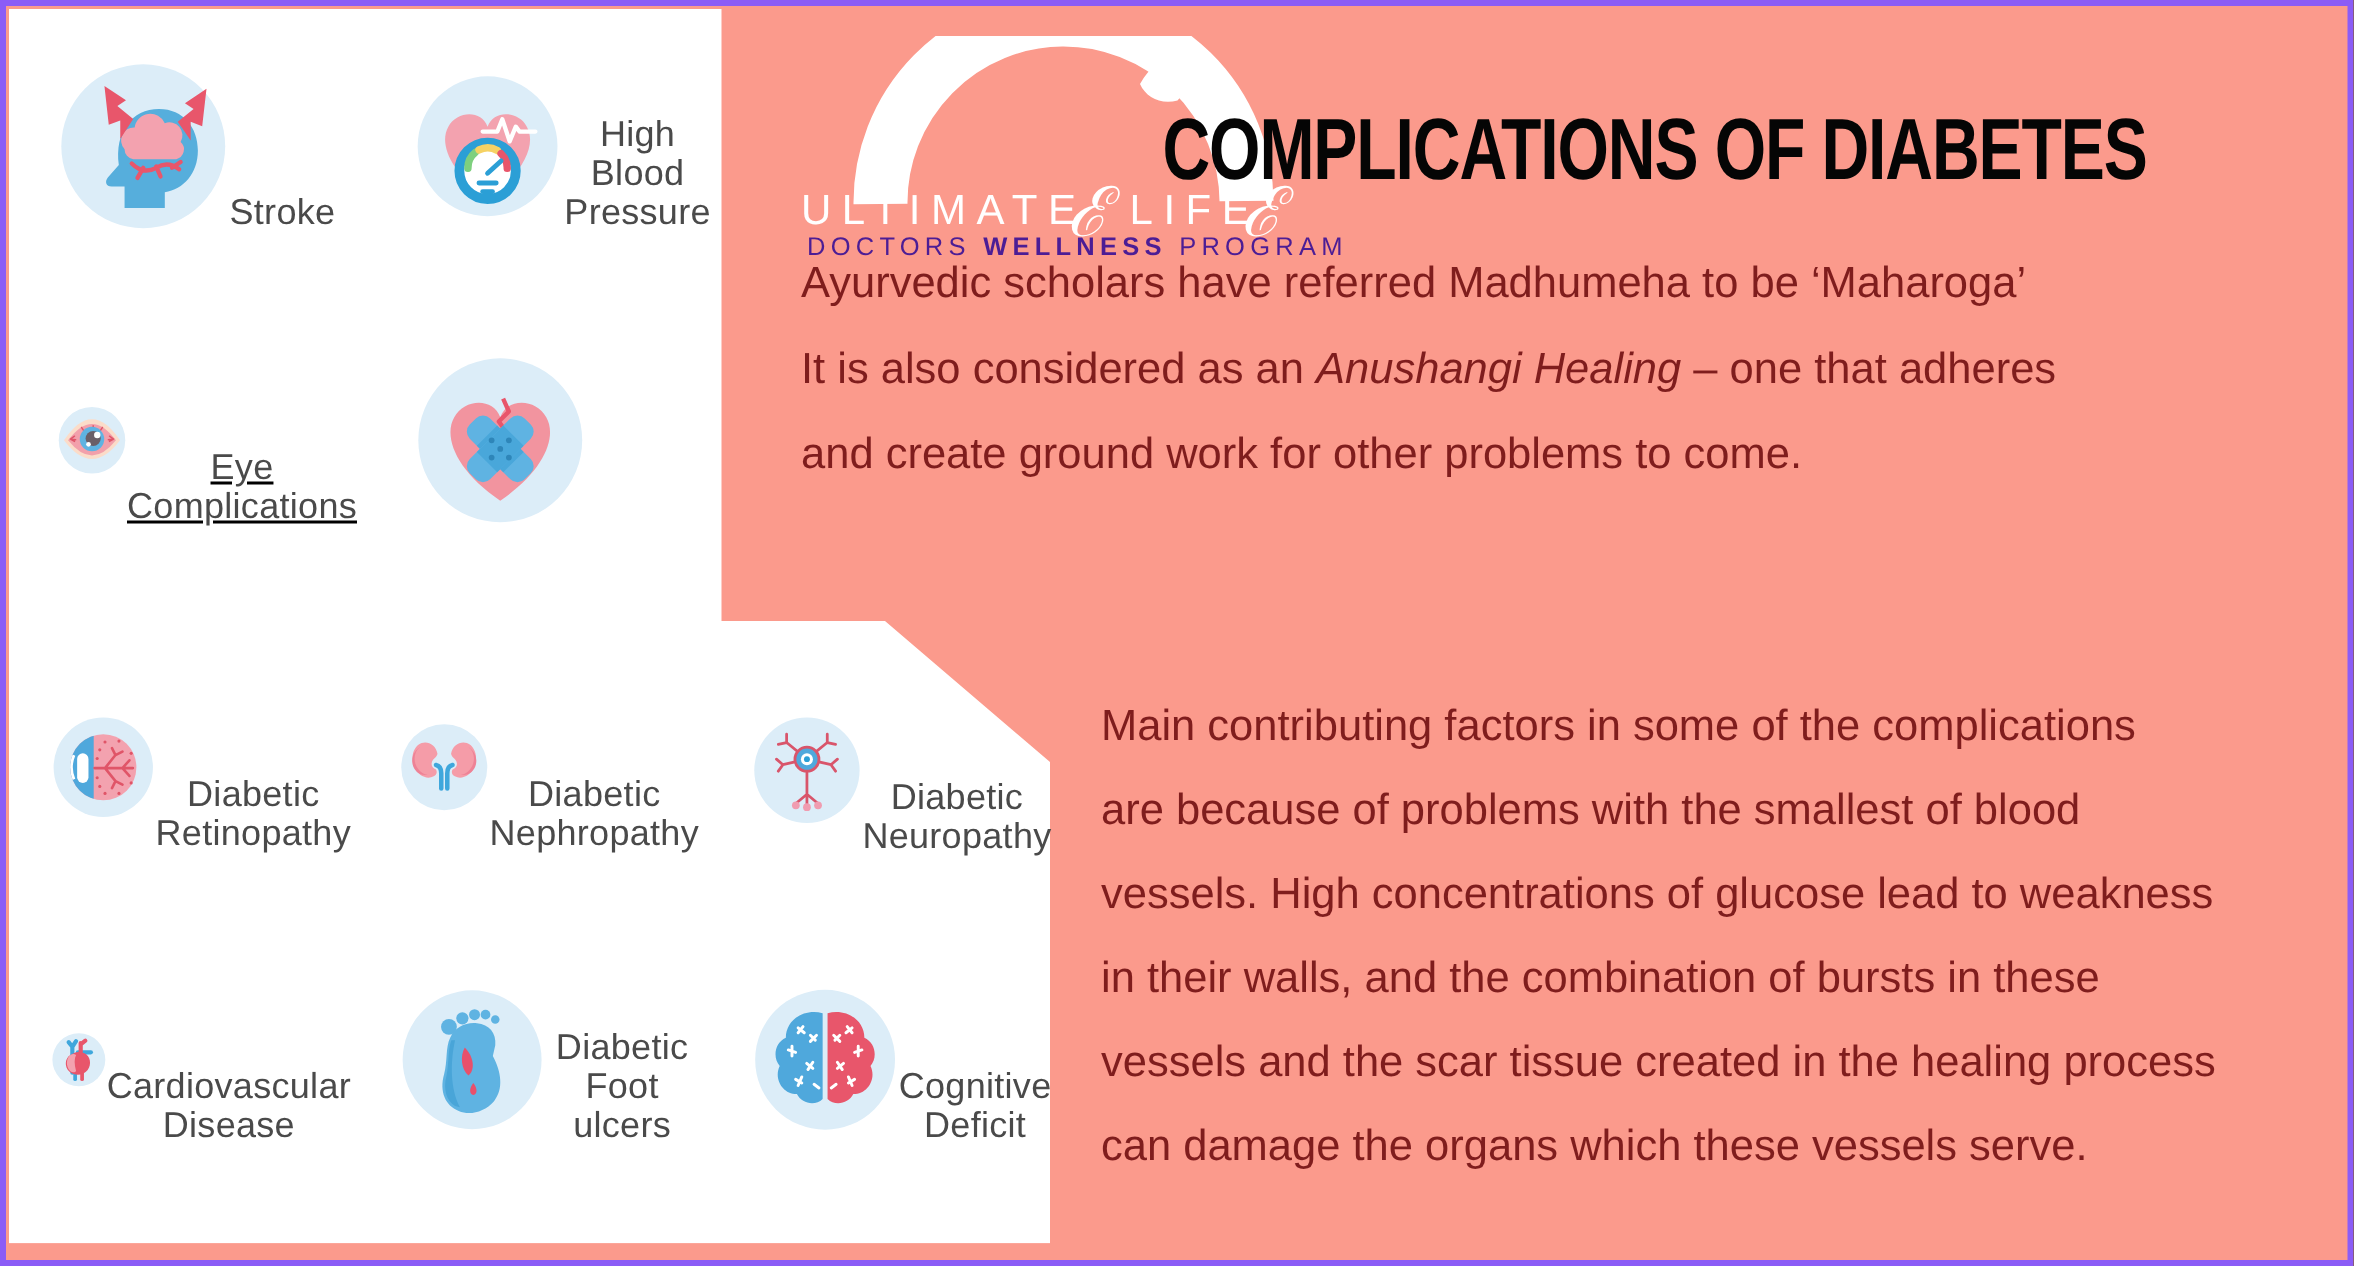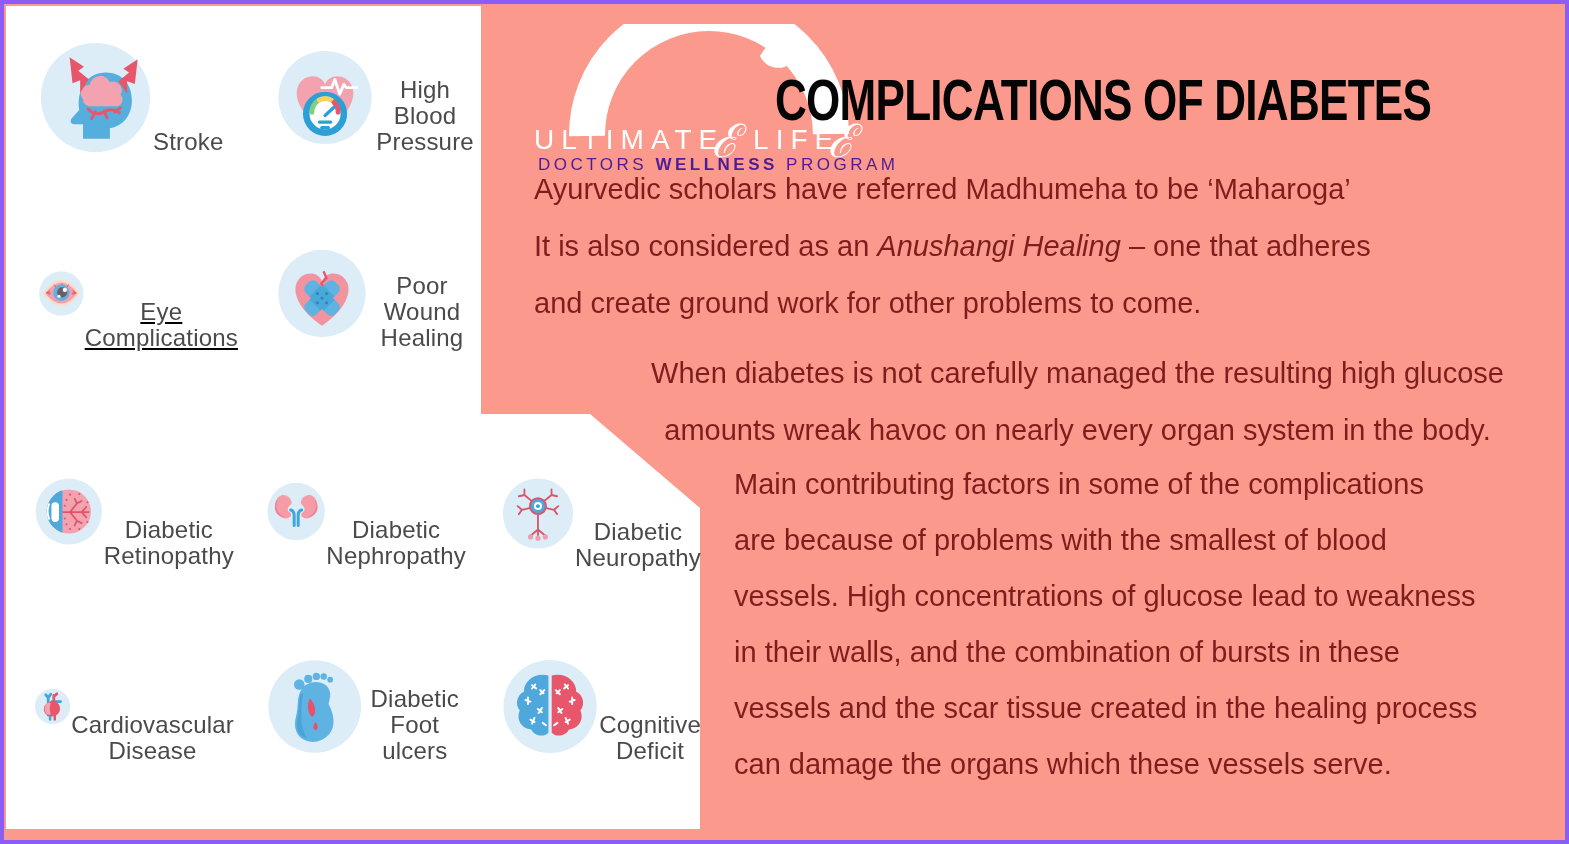--- a/index.html
+++ b/index.html
@@ -80,24 +80,20 @@
   </div>
 
   <div class="title">COMPLICATIONS OF DIABETES</div>
 
   <div class="para intro">
     <span class="line">Ayurvedic scholars have referred Madhumeha to be ‘Maharoga’</span>
     <span class="line"><span>It is also considered as an </span><span class="it">Anushangi Healing</span><span> – one that adheres</span></span>
     <span class="line">and create ground work for other problems to come.</span>
   </div>
 
-  <div class="para highlight">
-    <span class="line">When diabetes is not carefully managed the resulting high glucose</span>
-    <span class="line">amounts wreak havoc on nearly every organ system in the body.</span>
-  </div>
 
   <div class="para bodytext">
     <span class="line">Main contributing factors in some of the complications</span>
     <span class="line">are because of problems with the smallest of blood</span>
     <span class="line">vessels. High concentrations of glucose lead to weakness</span>
     <span class="line">in their walls, and the combination of bursts in these</span>
     <span class="line">vessels and the scar tissue created in the healing process</span>
     <span class="line">can damage the organs which these vessels serve.</span>
   </div>
 
@@ -161,22 +157,20 @@
         <rect x="47" y="56" width="26" height="20" fill="#49A7DA"></rect>
       </g>
       <g fill="#2E86B9">
         <circle cx="54" cy="60" r="2"></circle>
           <circle cx="66" cy="60" r="2"></circle>
           <circle cx="60" cy="66" r="2"></circle>
         <circle cx="54" cy="72" r="2"></circle>
           <circle cx="66" cy="72" r="2"></circle>
       </g>
     </svg>
-    <div class="lbl">Poor Wound
-Healing</div>
   </div>
 
   <div class="cell" style="left:30px;top:450px;">
     <svg viewBox="0 0 120 120">
       <defs>
           <clipPath id="rclip">
             <circle cx="60" cy="60" r="38"></circle>
           </clipPath>
         </defs>
       <circle cx="60" cy="60" r="57" fill="#DCEDF8"></circle>

